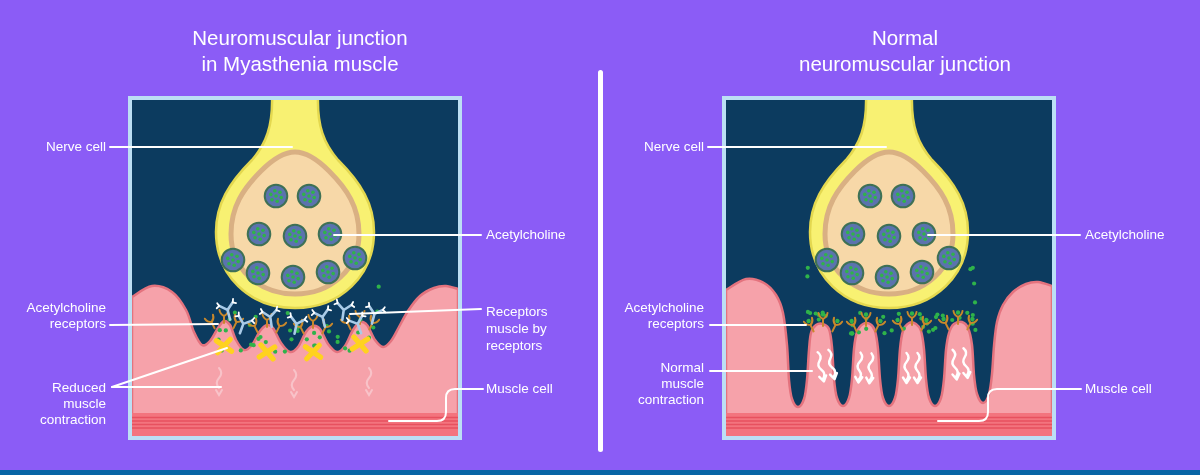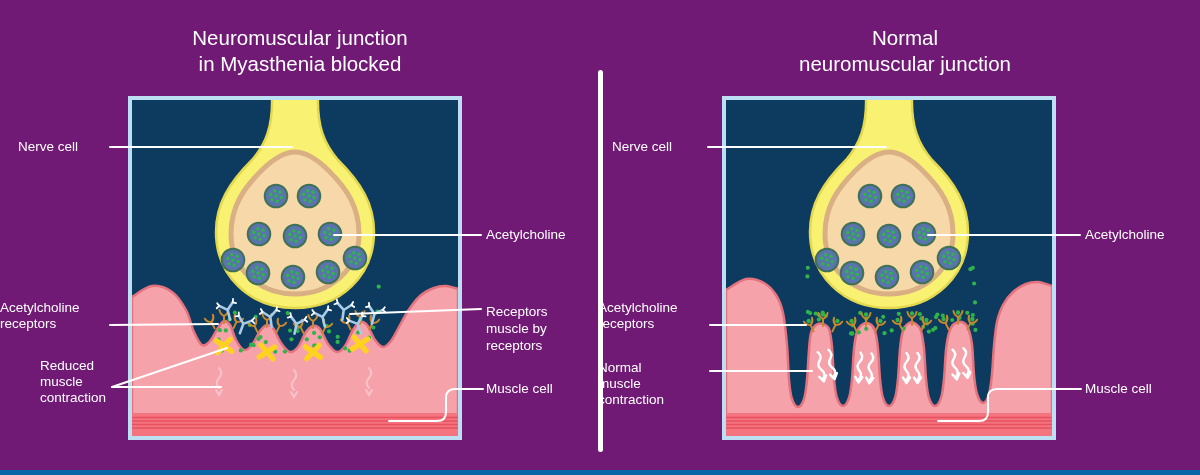--- a/index.html
+++ b/index.html
@@ -1,38 +1,38 @@
 <!DOCTYPE html>
 <html><head>
 <meta charset="utf-8">
 <style>
   html,body{margin:0;padding:0;}
-  .canvas{position:relative;width:1200px;height:475px;background:#701a75;overflow:hidden;
+  .canvas{position:relative;width:1200px;height:475px;background:#8b5cf6;overflow:hidden;
           font-family:"Liberation Sans",sans-serif;}
   .ptitle{position:absolute;top:25px;color:#fff;font-size:20.5px;line-height:26px;text-align:center;font-weight:400;}
   .panel{position:absolute;top:96px;width:326px;height:336px;border:4px solid #BCDFF4;background:#0C3B5F;}
   .panel svg{position:absolute;left:0;top:0;width:326px;height:336px;display:block;}
   #panel-left{left:128px;}
   #panel-right{left:722px;}
   .divider{position:absolute;left:598px;top:70px;width:5px;height:382px;background:#fff;border-radius:3px;}
   .leaders{position:absolute;left:0;top:0;width:1200px;height:475px;pointer-events:none;}
   .leaders path{stroke:#fff;stroke-width:2;fill:none;stroke-linecap:round;}
   .lbl{position:absolute;color:#fff;font-size:13.5px;line-height:16px;}
-  .ra{text-align:left;}
+  .ra{text-align:right;}
   .lh17{line-height:17px;}
   .bottom-strip{position:absolute;left:0;top:470px;width:1200px;height:5px;background:#0765A5;}
 </style>
 </head>
 <body>
 
 <div class="canvas">
 
   <div class="ptitle" style="left:100px;width:400px;">
     <div>Neuromuscular junction</div>
-    <div>in Myasthenia blocked</div>
+    <div>in Myasthenia muscle</div>
   </div>
   <div class="ptitle" style="left:705px;width:400px;">
     <div>Normal</div>
     <div>neuromuscular junction</div>
   </div>
 
   <div class="panel" id="panel-left">
     <svg id="svg-left" viewBox="0 0 326 336" preserveAspectRatio="none">
         <rect x="0" y="0" width="326" height="336" fill="#0C3B5F"></rect>
         <path d="M0,197C3.3,195.2 13.3,186.8 20,186C26.7,185.2 34.3,188.0 40,192C45.7,196.0 50.3,203.3 54,210C57.7,216.7 59.3,226.2 62,232C64.7,237.8 67.3,243.5 70,245C72.7,246.5 75.3,243.8 78,241C80.7,238.2 83.7,231.3 86,228C88.3,224.7 90.0,221.5 92,221C94.0,220.5 96.0,221.8 98,225C100.0,228.2 101.7,235.8 104,240C106.3,244.2 109.3,249.2 112,250C114.7,250.8 117.3,248.2 120,245C122.7,241.8 125.5,234.3 128,231C130.5,227.7 132.8,225.5 135,225C137.2,224.5 138.7,225.0 141,228C143.3,231.0 146.2,239.0 149,243C151.8,247.0 155.2,251.3 158,252C160.8,252.7 163.3,250.3 166,247C168.7,243.7 171.5,235.5 174,232C176.5,228.5 178.7,226.5 181,226C183.3,225.5 185.5,226.0 188,229C190.5,232.0 193.2,240.2 196,244C198.8,247.8 202.2,251.7 205,252C207.8,252.3 210.3,249.7 213,246C215.7,242.3 218.5,234.0 221,230C223.5,226.0 225.7,222.8 228,222C230.3,221.2 232.5,222.0 235,225C237.5,228.0 240.3,236.3 243,240C245.7,243.7 248.3,246.8 251,247C253.7,247.2 256.3,244.3 259,241C261.7,237.7 264.2,232.0 267,227C269.8,222.0 272.5,216.2 276,211C279.5,205.8 283.7,199.8 288,196C292.3,192.2 297.7,189.7 302,188C306.3,186.3 310.0,185.8 314,186C318.0,186.2 324.0,188.5 326,189 L326,336 L0,336 Z" fill="#F6A2AA" stroke="#E4737E" stroke-width="2.5"></path>
@@ -519,21 +519,21 @@
   <div class="lbl" style="left:486px;top:227px;width:140px;">Acetylcholine</div>
   <div class="lbl ra" style="left:0px;top:300px;width:106px;">
     <div>Acetylcholine</div>
     <div>receptors</div>
   </div>
   <div class="lbl lh17" style="left:486px;top:303px;width:130px;">
     <div>Receptors</div>
     <div>muscle by</div>
     <div>receptors</div>
   </div>
-  <div class="lbl ra" style="left:0px;top:358px;width:106px;padding-left:40px;">
+  <div class="lbl ra" style="left:0px;top:380px;width:106px;">
     <div>Reduced</div>
     <div>muscle</div>
     <div>contraction</div>
   </div>
   <div class="lbl" style="left:486px;top:381px;width:120px;">Muscle cell</div>
 
   <div class="lbl ra" style="left:612px;top:139px;width:92px;">Nerve cell</div>
   <div class="lbl" style="left:1085px;top:227px;width:110px;">Acetylcholine</div>
   <div class="lbl ra" style="left:598px;top:300px;width:106px;">
     <div>Acetylcholine</div>

